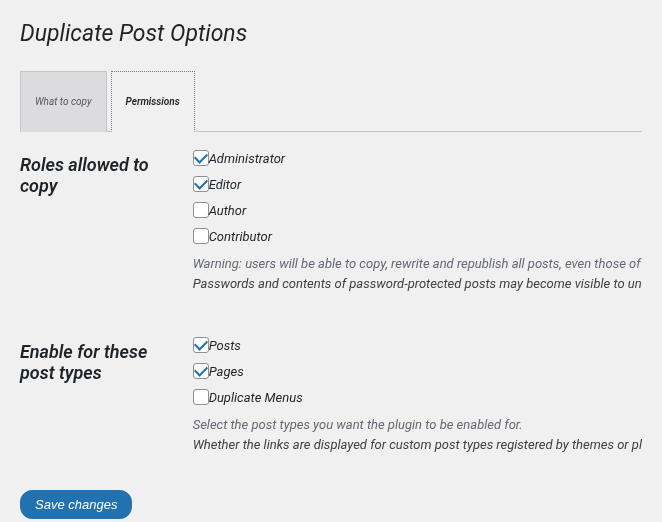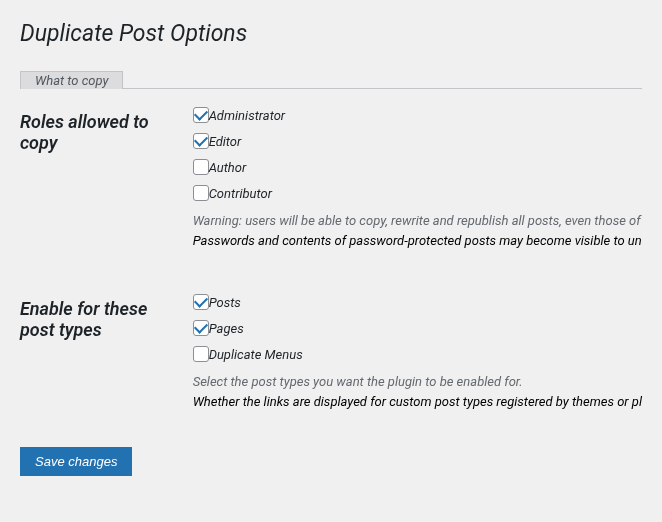--- a/index.html
+++ b/index.html
@@ -23,27 +23,27 @@
       color: #1d2327;
       margin-bottom: 24px;
     }
     .tabs {
       border-bottom: 1px solid #c3c4c7;
       display: flex;
       gap: 0;
       margin-bottom: 18px;
     }
     .tab {
-      padding: 1px 14px;
+      padding: 24px 14px;
       background: #dcdcde;
       border: 1px solid #c3c4c7;
       border-bottom: none;
       color: #50575e;
       cursor: pointer;
-      font-size: 13px;
+      font-size: 10px;
       margin-right: 4px;
       margin-bottom: -1px;
       text-align: center;
     }
     .tab.active {
       background: #f0f0f1;
       border: 1px dotted #787c82;
       border-bottom: 1px solid #f0f0f1;
       color: #1d2327;
       font-weight: 600;
@@ -95,49 +95,50 @@
       font-size: 13px;
     }
     .description {
       color: #646970;
       font-size: 13px;
       line-height: 1.5;
       margin-top: 8px;
       white-space: nowrap;
     }
     .description-line2 {
-      color: #000000;
+      color: #404040;
       font-size: 13px;
       line-height: 1.5;
       white-space: nowrap;
     }
     .submit {
       margin-top: 16px;
     }
     .button-primary {
       background: #2271b1;
       border: 1px solid #2271b1;
       color: #fff;
       padding: 6px 14px;
       font-size: 13px;
-      border-radius: 0;
+      border-radius: 12px;
       cursor: pointer;
     }
     .spacer-row td, .spacer-row th {
       height: 20px;
       padding: 0;
     }
   </style>
 </head>
 <body>
 
 <h1>Duplicate Post Options</h1>
 
 <div class="tabs">
   <div class="tab">What to copy</div>
+  <div class="tab active">Permissions</div>
 </div>
 
 <table class="form-table">
   <tbody>
       <tr>
     <th>Roles allowed to copy</th>
     <td>
       <div class="checkbox-row">
         <span class="checkbox checked"></span>
         <span class="checkbox-label">Administrator</span>

